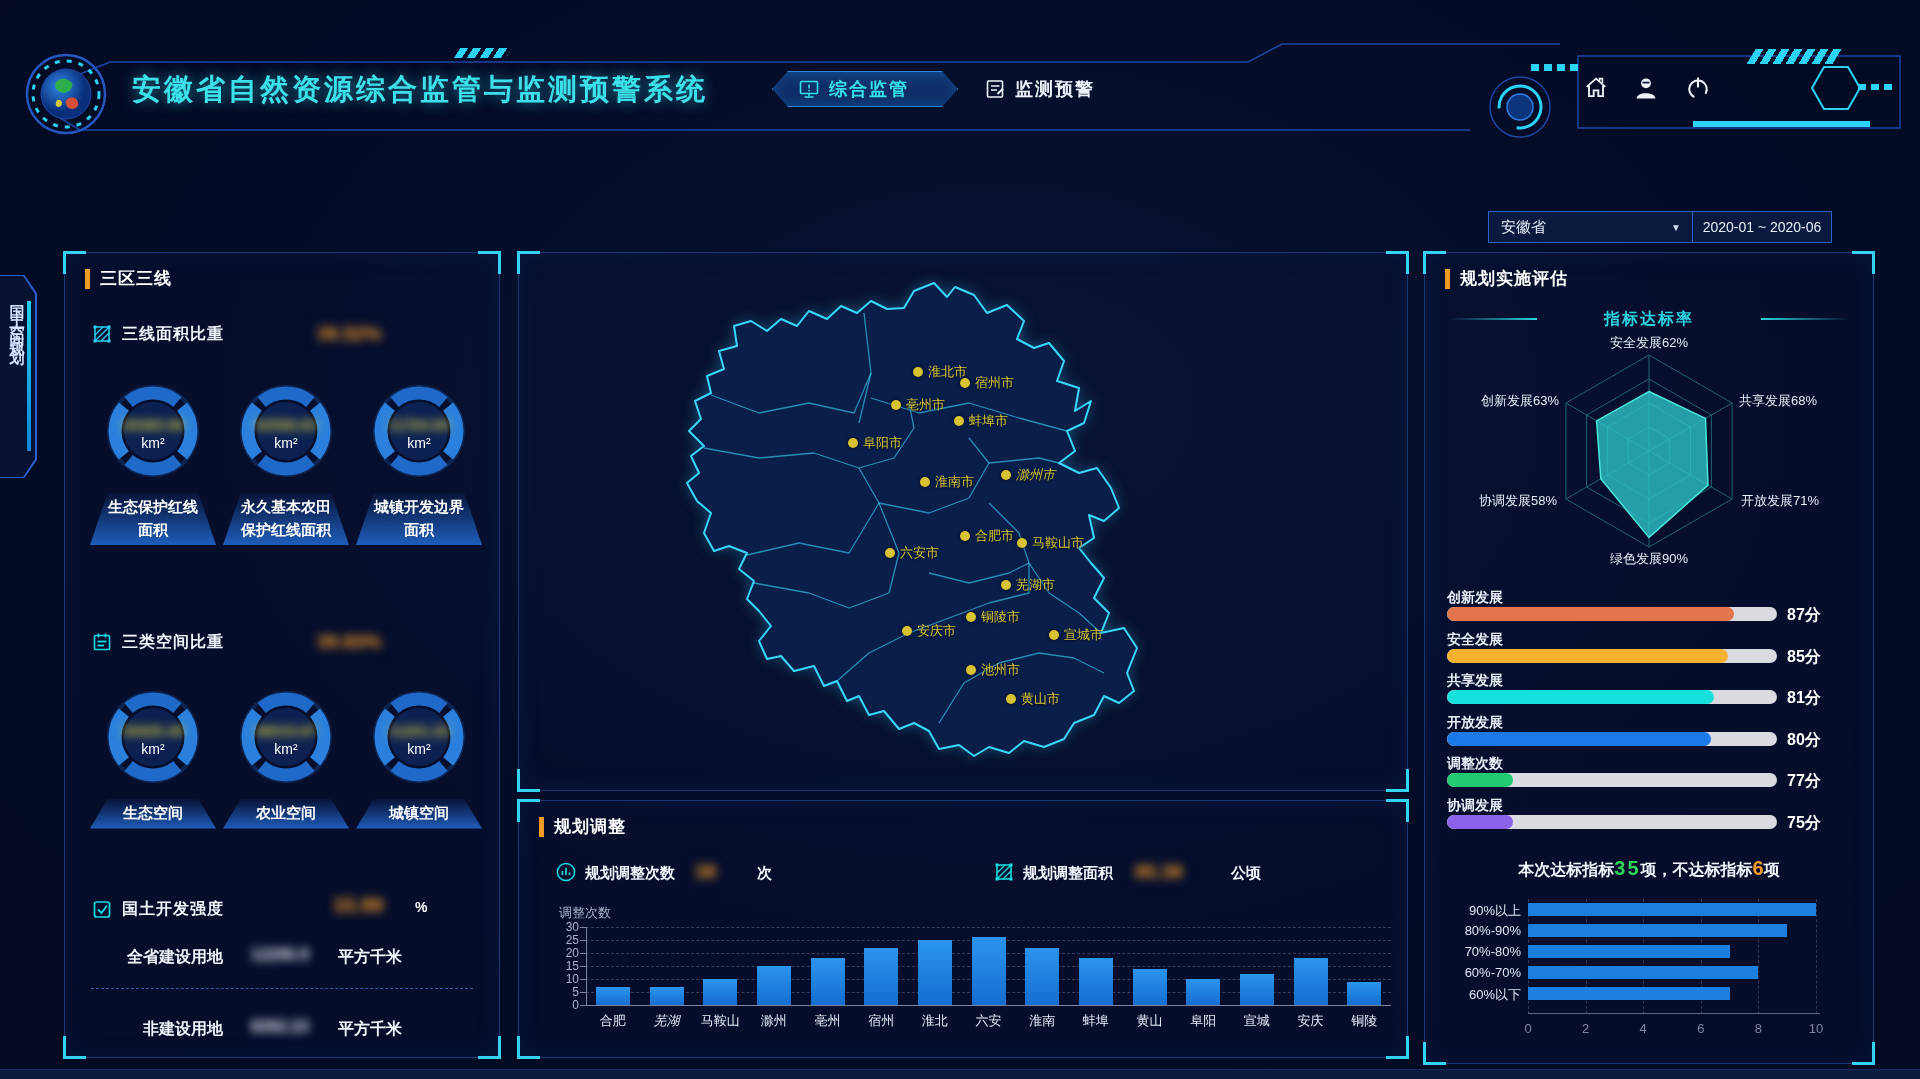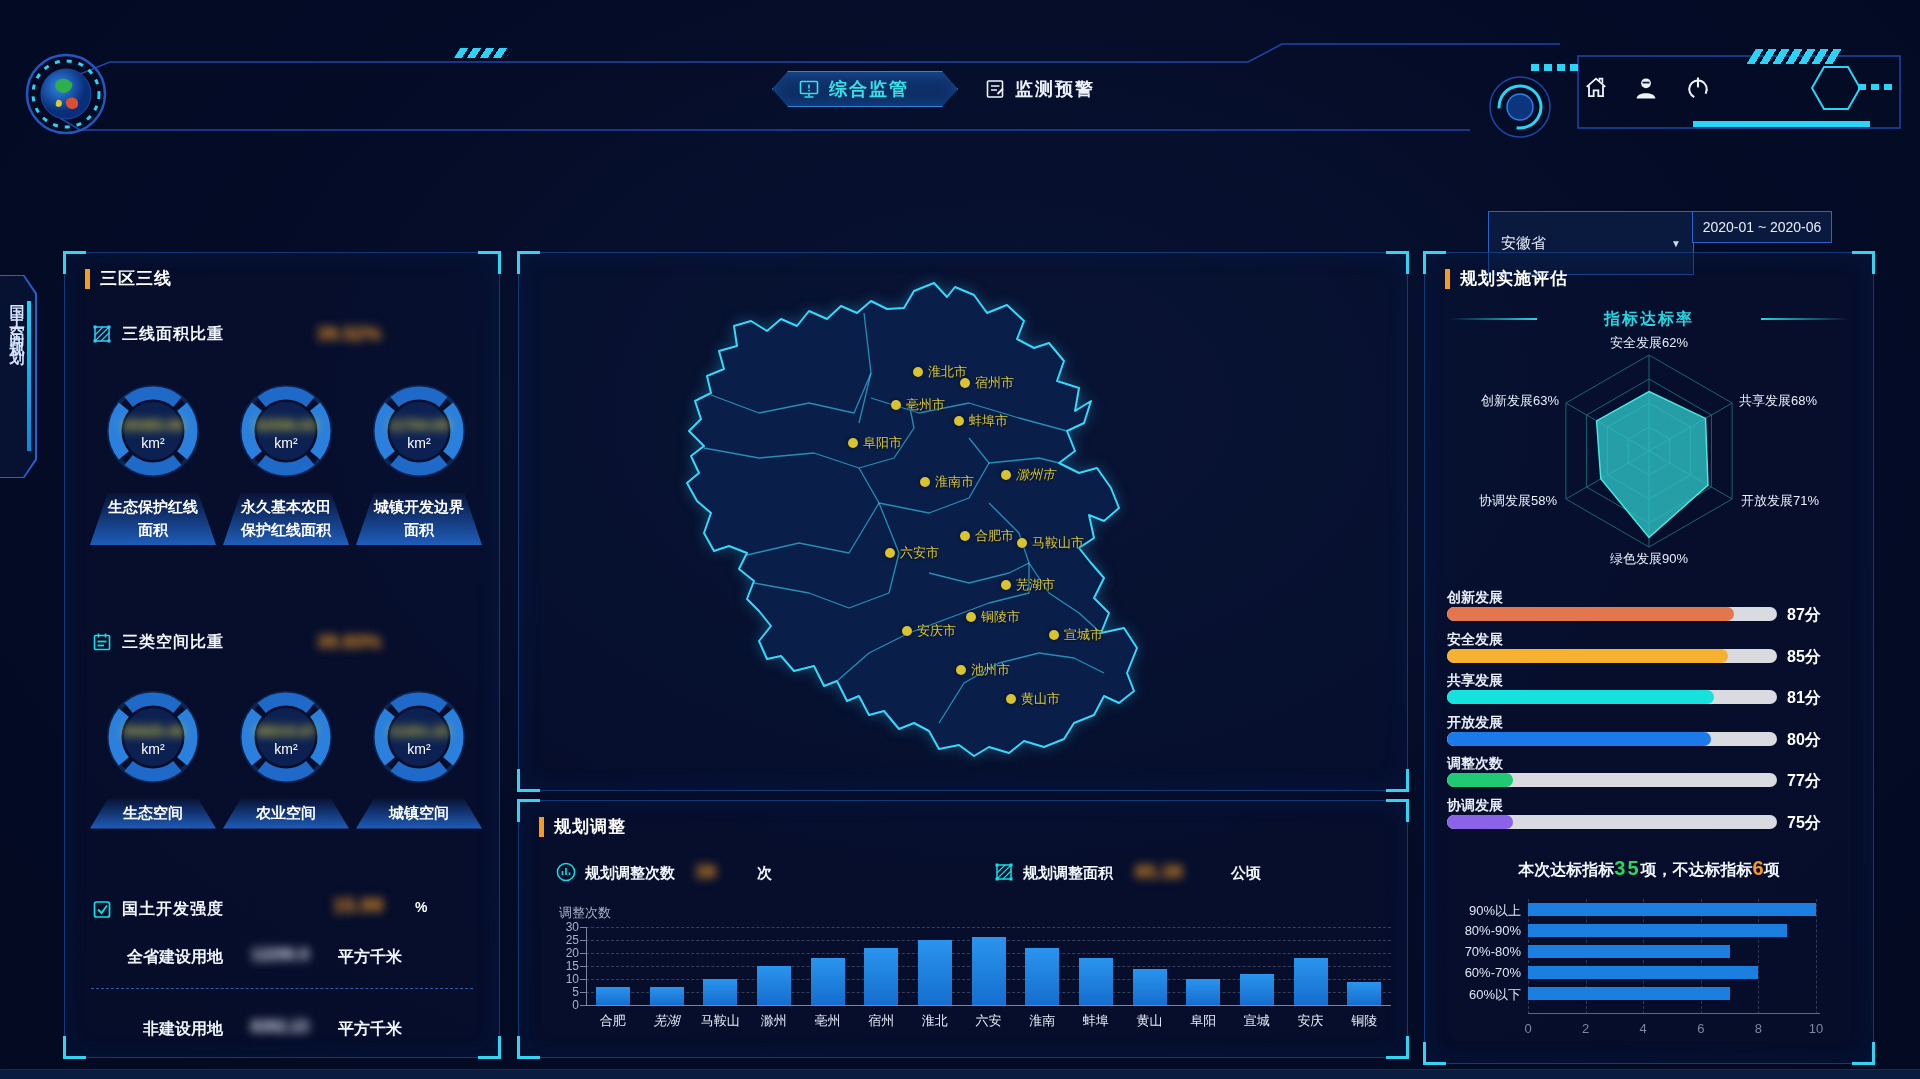--- a/index.html
+++ b/index.html
@@ -15,21 +15,21 @@
   .nav-tab.active{background:linear-gradient(180deg,#11346f,#0c2a61);
     clip-path:polygon(16px 0,calc(100% - 16px) 0,100% 50%,calc(100% - 16px) 100%,16px 100%,0 50%);
     box-shadow:0 0 0 1px #2f86d8 inset,0 0 16px rgba(40,160,255,.35) inset;}
   .nav-tab.active .nav-label{color:#35e0e6;}
   .nav-label{font-size:18px;font-weight:bold;color:#eef3fb;letter-spacing:2px;}
   .hud-icon{position:absolute;top:74px;width:28px;height:28px;cursor:pointer;}
   .deco-squares{position:absolute;height:7px;background:repeating-linear-gradient(90deg,#2bd3f7 0 8px,transparent 8px 13px);}
   .deco-slant{position:absolute;background:repeating-linear-gradient(90deg,#2bd3f7 0 8px,transparent 8px 13px);transform:skewX(-32deg);}
   
   .select-box{position:absolute;left:1488px;top:211px;width:180px;height:30px;border:1px solid #2c62c9;background:#0a1a3e;
-    display:flex;align-items:center;justify-content:space-between;padding:16px 12px;font-size:15px;cursor:pointer;}
+    display:flex;align-items:center;justify-content:space-between;padding:0 12px;font-size:15px;cursor:pointer;}
   .date-box{position:absolute;left:1692px;top:211px;width:138px;height:30px;border:1px solid #2c62c9;background:#0a1a3e;
     display:flex;align-items:center;justify-content:center;font-size:14px;cursor:pointer;}
   .caret{font-size:10px;color:#cfd9ee;}
   
   .side-tab{position:absolute;left:0;top:275px;width:37px;height:203px;cursor:pointer;
     background:#2a5fd0;clip-path:polygon(0 0,66% 0,100% 9%,100% 91%,66% 100%,0 100%);}
   .side-tab-inner{position:absolute;left:0;top:1px;width:35px;height:201px;background:#071233;
     clip-path:polygon(0 0,66% 0,100% 9%,100% 91%,66% 100%,0 100%);}
   .side-tab-text{position:absolute;left:7px;top:18px;writing-mode:vertical-lr;letter-spacing:9px;
     font-size:15px;font-weight:bold;color:#d5e5ff;}
@@ -118,20 +118,21 @@
       </radialGradient>
     </defs>
     <circle cx="42" cy="42" r="39" fill="none" stroke="#2456c0" stroke-width="2.5"></circle>
     <circle cx="42" cy="42" r="33" fill="none" stroke="#2bd3f7" stroke-width="3" stroke-dasharray="5 7"></circle>
     <circle cx="42" cy="42" r="25" fill="url(#globe)" stroke="#1c47a6"></circle>
     <path d="M32,30 q6,-6 12,-2 q7,3 3,9 q-5,6 -11,3 q-7,-4 -4,-10z" fill="#2fae4e"></path>
     <path d="M45,46 q7,-2 9,4 q1,6 -5,7 q-6,0 -7,-5 q-1,-4 3,-6z" fill="#d94f35"></path>
     <path d="M33,48 q4,-1 5,3 q0,4 -4,4 q-4,-1 -1,-7z" fill="#d9c837"></path>
   </svg>
 
+  <div class="main-title">安徽省自然资源综合监管与监测预警系统</div>
 
   <div class="nav-tab active" style="left:772px;top:71px;width:134px;">
     <svg width="22" height="22" viewBox="0 0 22 22">
       <rect x="2.5" y="3.5" width="17" height="12" rx="1" fill="none" stroke="#35e0e6" stroke-width="1.6"></rect>
       <line x1="11" y1="6.5" x2="11" y2="10.5" stroke="#35e0e6" stroke-width="1.6"></line>
       <circle cx="11" cy="12.6" r="0.9" fill="#35e0e6"></circle>
       <line x1="11" y1="15.5" x2="11" y2="18.2" stroke="#35e0e6" stroke-width="1.6"></line>
       <line x1="6.5" y1="19" x2="15.5" y2="19" stroke="#35e0e6" stroke-width="1.6"></line>
     </svg>
     <span class="nav-label">综合监管</span>
@@ -423,21 +424,21 @@
           <span class="cname">铜陵市</span>
         </div>
         <div class="city" style="left: 388px; top: 375px;">
           <div class="dot"></div>
           <span class="cname">安庆市</span>
         </div>
         <div class="city" style="left: 535px; top: 379px;">
           <div class="dot"></div>
           <span class="cname">宣城市</span>
         </div>
-        <div class="city" style="left: 442px; top: 414px;">
+        <div class="city" style="left: 452px; top: 414px;">
           <div class="dot"></div>
           <span class="cname">池州市</span>
         </div>
         <div class="city" style="left: 492px; top: 443px;">
           <div class="dot"></div>
           <span class="cname">黄山市</span>
         </div>
       </div>
   </div>
 

